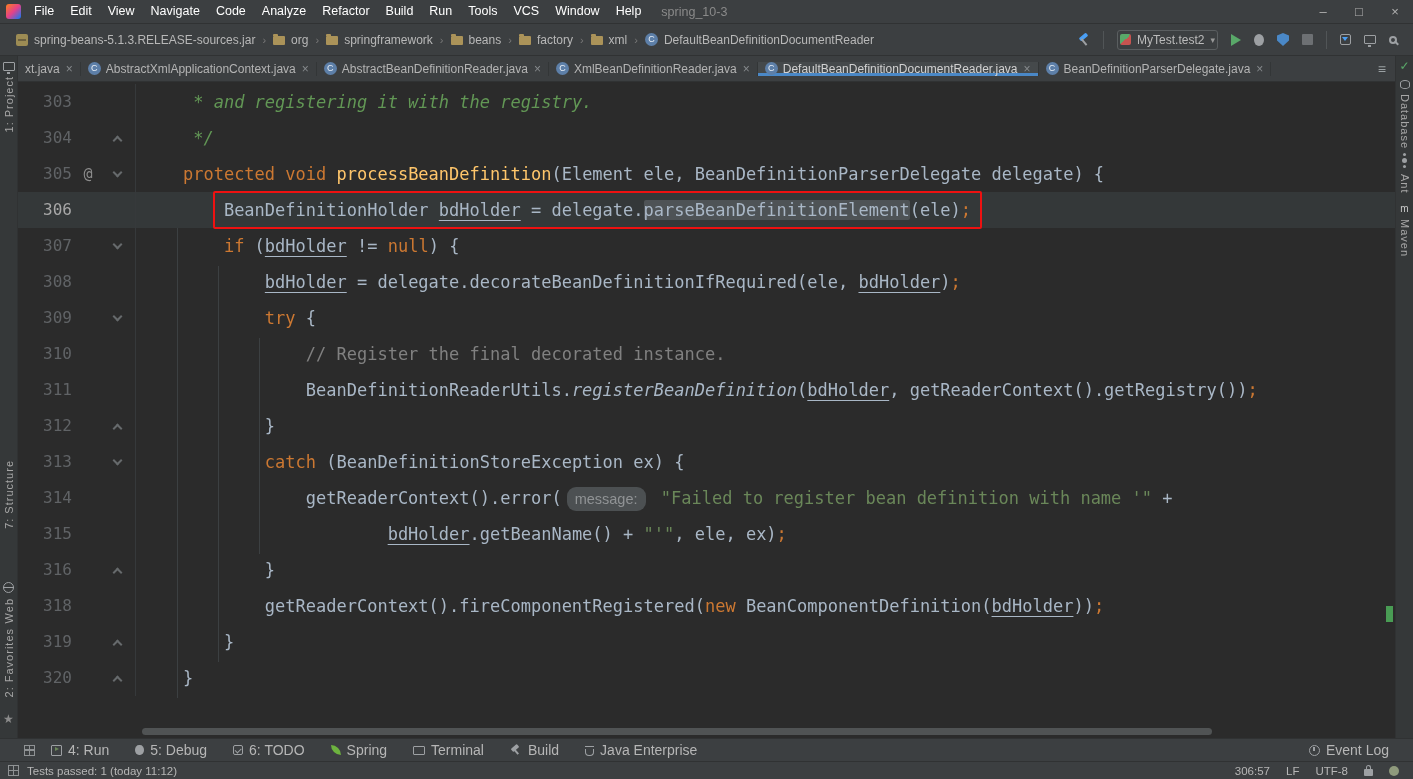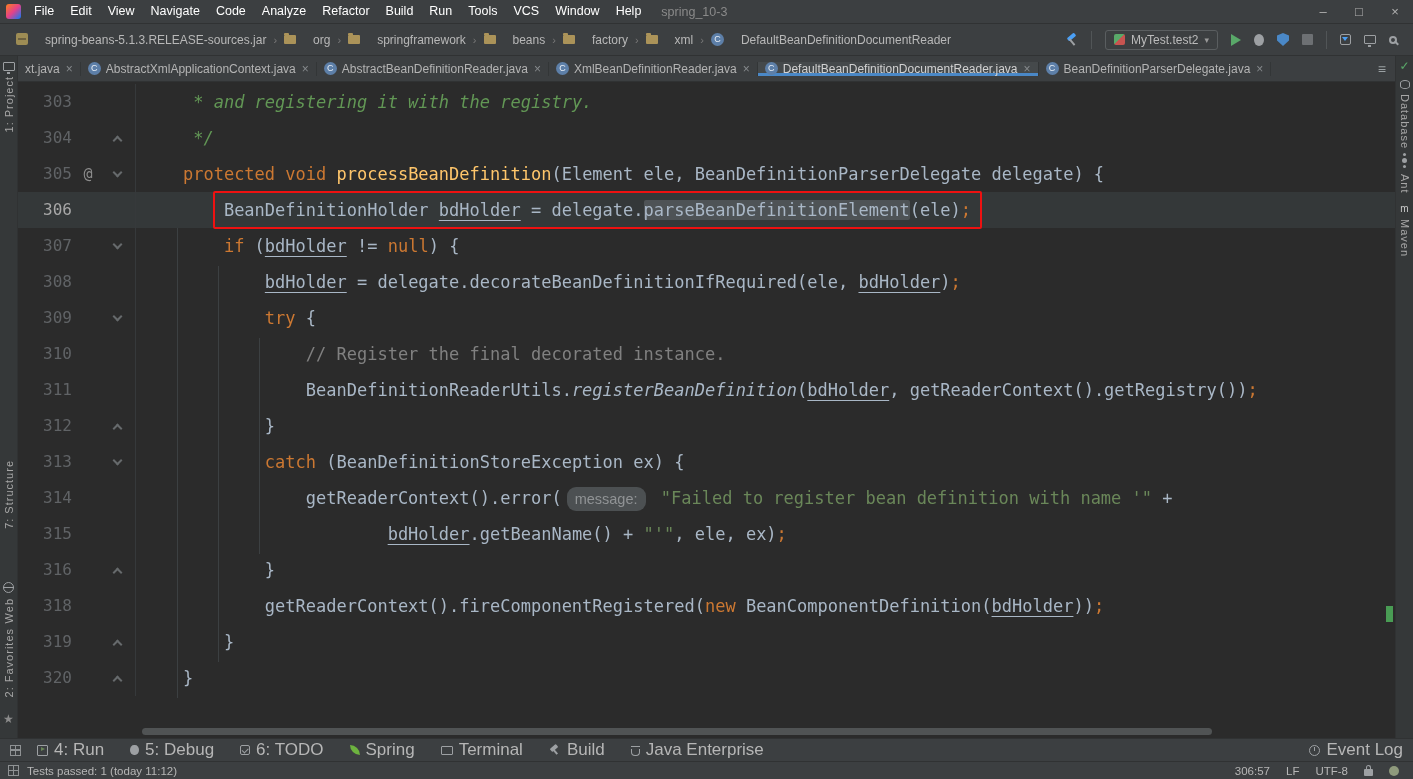--- a/index.html
+++ b/index.html
@@ -18,25 +18,25 @@
 .titlebar{height:24px;flex:none;background:var(--bar);display:flex;align-items:center;border-bottom:1px solid var(--border)}
 .logo{width:15px;height:15px;margin:0 5px 0 6px;border-radius:3px;background:linear-gradient(135deg,#fc801d,#e4418a 50%,#087cfa)}
 #menubar{display:flex}
 .mi{padding:0 8px;font-size:12.5px;line-height:23px;color:#ffffff}
 .proj{margin-left:12px;font-size:12.5px;color:#8a8a8a}
 #wincontrols{display:flex}
 .wbtn{width:36px;text-align:center;font-size:13px;line-height:23px;color:#b0b0b0}
 
 .navbar{height:32px;flex:none;background:var(--bar);display:flex;align-items:center;border-bottom:1px solid var(--border);padding:0 12px 0 14px}
 #crumbs{display:flex;align-items:center;font-size:12px;color:#b8b8b8;white-space:nowrap}
-.crumb{display:flex;align-items:flex-start;gap:17px;padding:0 2px}
+.crumb{display:flex;align-items:center;gap:6px;padding:0 2px}
 .csep{color:#787878;margin:0 5px;font-size:11px}
 .navright{display:flex;align-items:center;gap:13px}
 .vsep{width:1px;height:18px;background:#515557}
-.runconfig{display:flex;align-items:center;gap:6px;padding:2px 8px;border:1px solid #5a5e60;border-radius:3px;font-size:12px;color:#bbbbbb}
+.runconfig{display:flex;align-items:center;gap:6px;padding:2px 2px;border:1px solid #5a5e60;border-radius:3px;font-size:12px;color:#bbbbbb}
 .dd{font-size:9px;color:#999999}
 
 .main{height:682px;flex:none;display:flex}
 .stripe{width:18px;flex:none;background:var(--stripe);position:relative}
 .stripe.left{border-right:1px solid var(--border)}
 .stripe.right{border-left:1px solid var(--border)}
 .sitem{position:absolute;left:0;right:0;display:flex;flex-direction:column;align-items:center;gap:5px;color:#a7a7a7}
 .vtext{writing-mode:vertical-rl;font-size:11px;letter-spacing:1px;color:#a7a7a7}
 .flip{transform:rotate(180deg)}
 .sl-project{top:6px}.sl-structure{top:404px}.sl-web{top:526px}.sl-favorites{top:572px}
@@ -72,21 +72,21 @@
 .sg-m{color:var(--mth)}
 .sg-s{color:var(--str)}
 .sg-v{text-decoration:underline;text-underline-offset:4px}
 .sg-i{font-style:italic}
 .sg-o{background:var(--occ);border-radius:2px}
 .sg-h{background:var(--hintbg);color:var(--hintfg);border-radius:9px;padding:4px 8px;margin:0 5px;font-size:14.5px;font-family:"Liberation Sans",sans-serif}
 .redbox{border:2px solid var(--red);padding:7px 9px;margin-left:-11px;border-radius:2px}
 .hscroll{position:absolute;left:124px;bottom:3px;width:1070px;height:7px;border-radius:4px;background:#505354}
 .marker{position:absolute;right:2px;top:524px;width:7px;height:16px;background:var(--marker)}
 
-.toolbar{height:23px;flex:none;background:var(--bar);border-top:1px solid var(--border);display:flex;align-items:center;padding:0 10px;font-size:17px}
+.toolbar{height:23px;flex:none;background:var(--bar);border-top:1px solid var(--border);display:flex;align-items:center;padding:0 24px;font-size:14px}
 #toolbtns{display:flex;margin-left:16px;gap:26px}
 .toolbtn{display:flex;align-items:center;gap:6px;color:#b6b6b6}
 .statusbar{height:18px;flex:none;background:var(--bar);border-top:1px solid var(--border);display:flex;align-items:center;padding:0 8px;font-size:11.5px;color:#b6b6b6}
 .statusbar .lefttxt{margin-left:8px}
 .sright{display:flex;align-items:center;gap:16px;margin-left:auto;margin-right:6px}
 
 .ic-class{width:13px;height:13px;border-radius:50%;background:#5d7fa8;color:#e8eef5;font-size:9px;line-height:13px;text-align:center;font-family:"Liberation Sans",sans-serif}
 .ic-folder{width:12px;height:9px;background:#ab9359;border-radius:1px;position:relative;margin-top:2px}
 .ic-folder::before{content:'';position:absolute;top:-2px;left:0;width:5px;height:2px;background:#ab9359;border-radius:1px 1px 0 0}
 .ic-jar{width:12px;height:12px;background:#9d8c54;border-radius:2px;position:relative}

